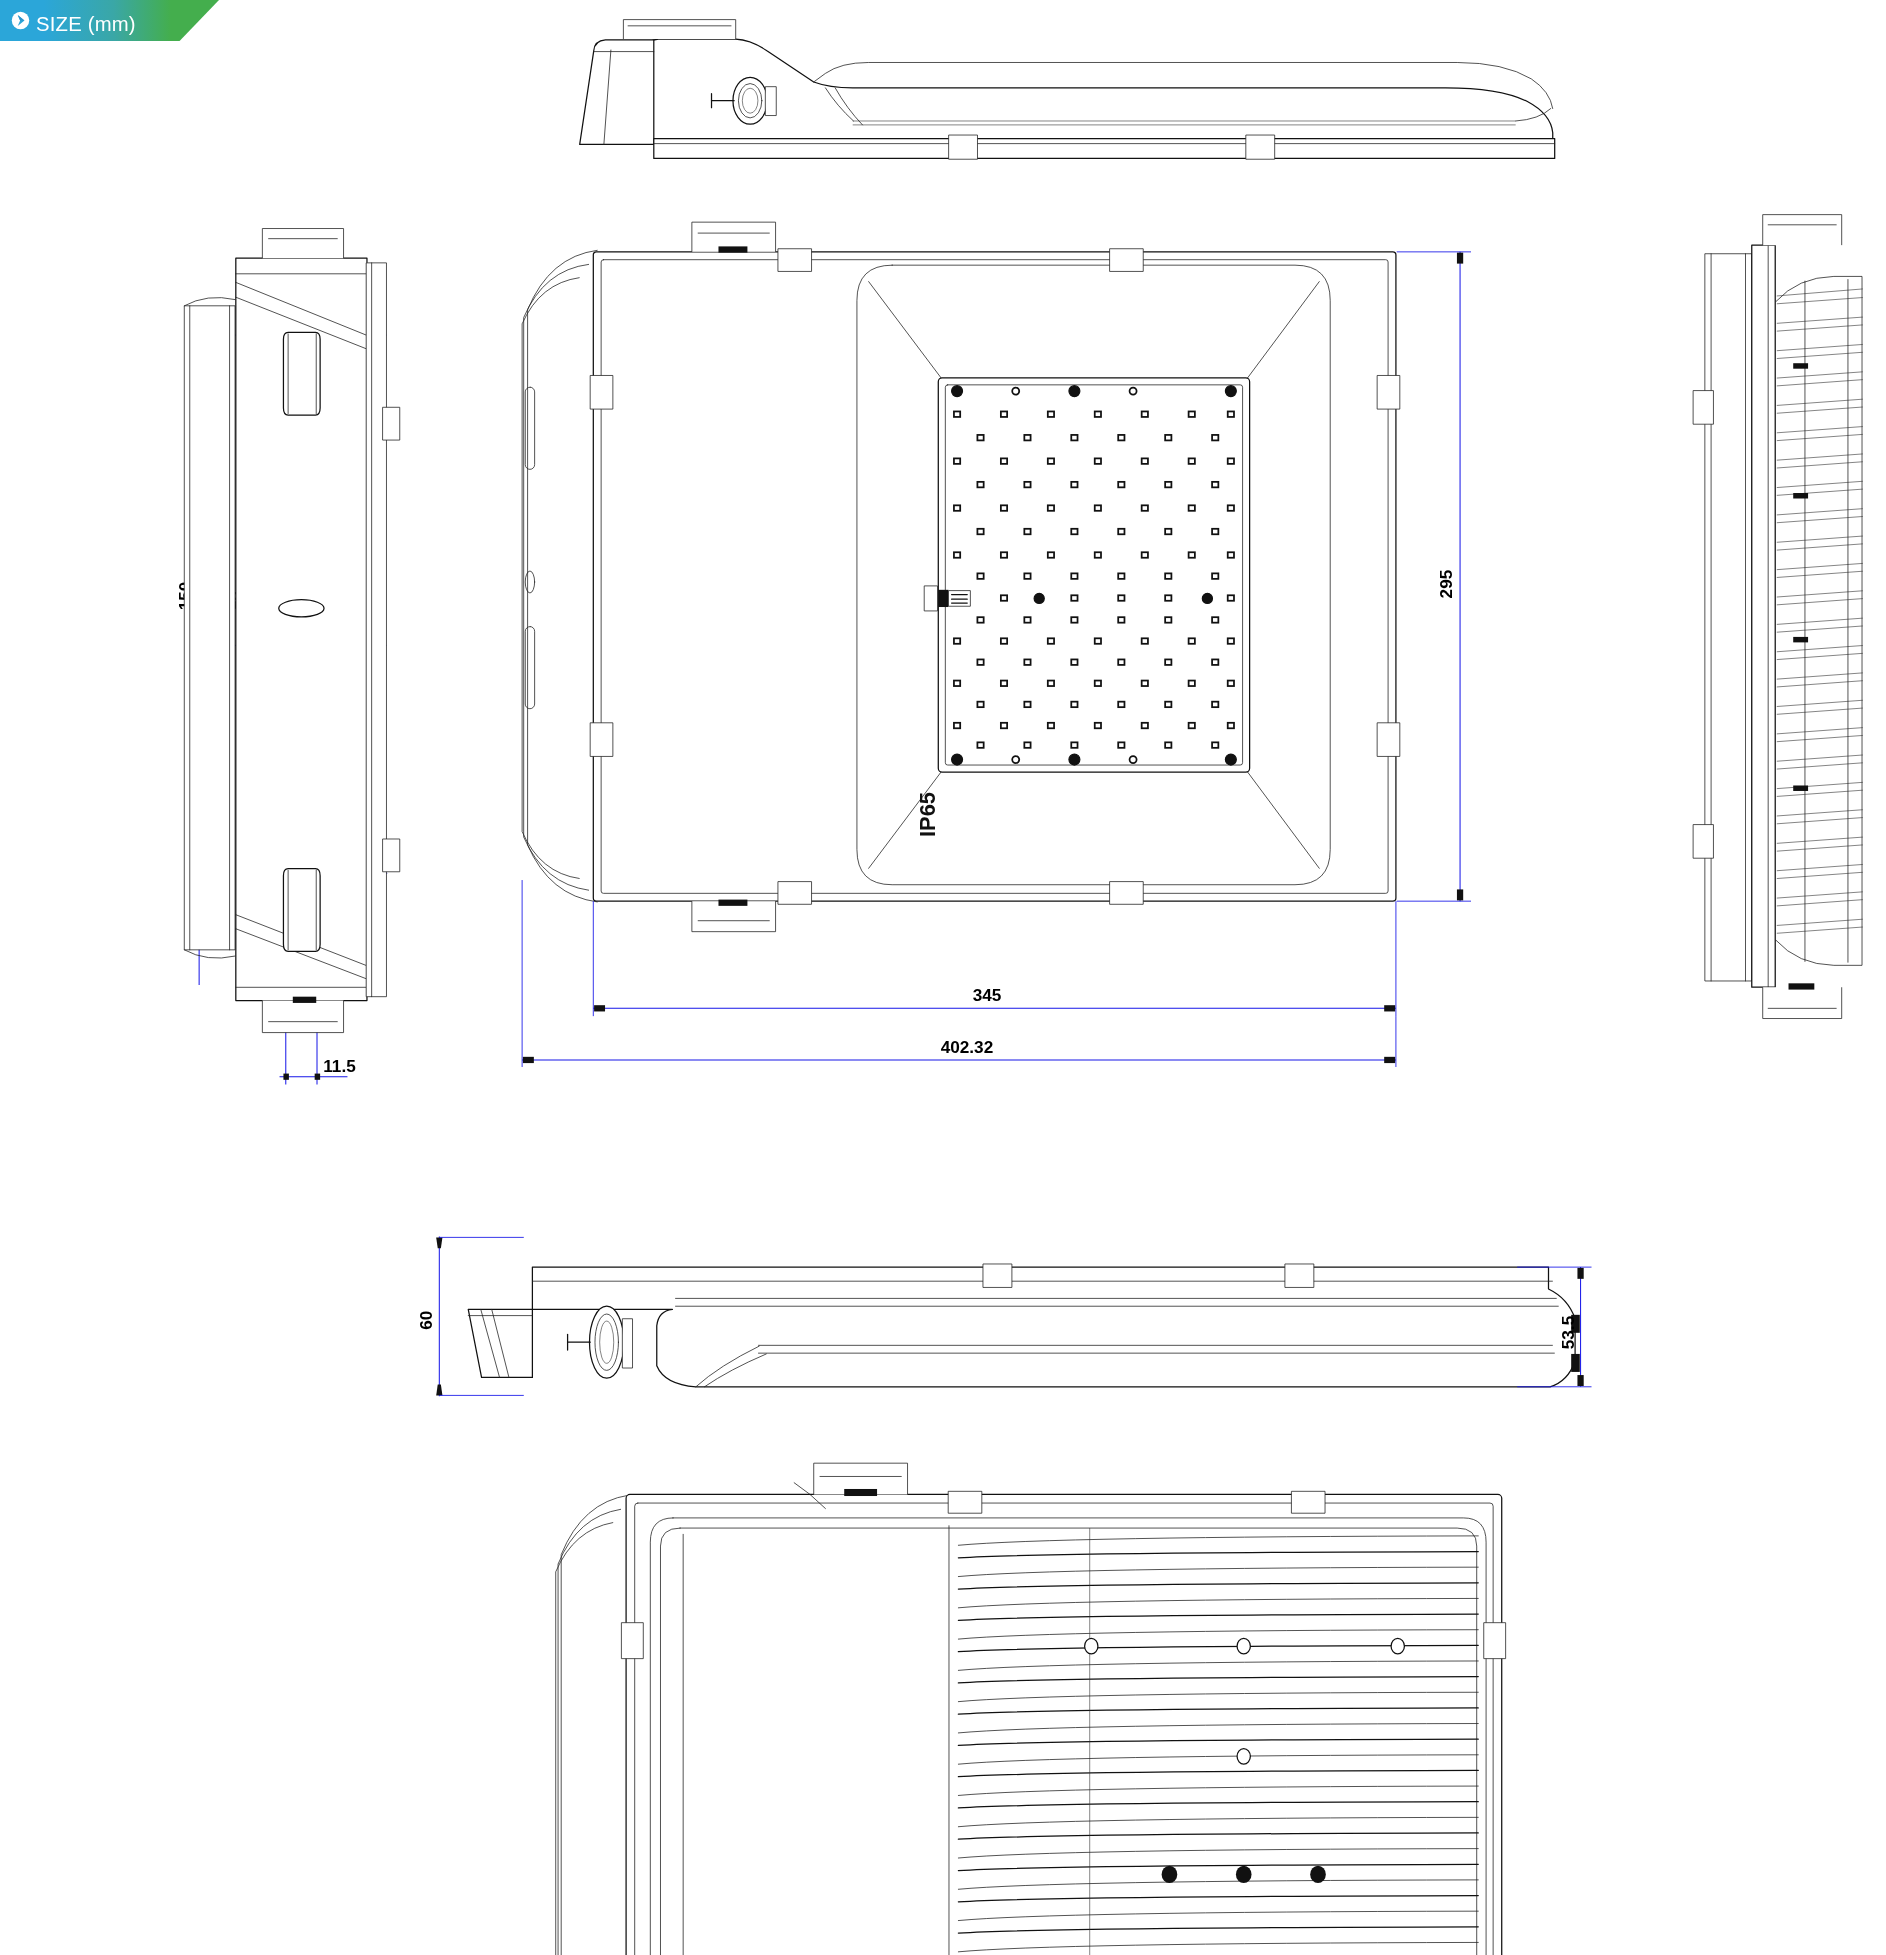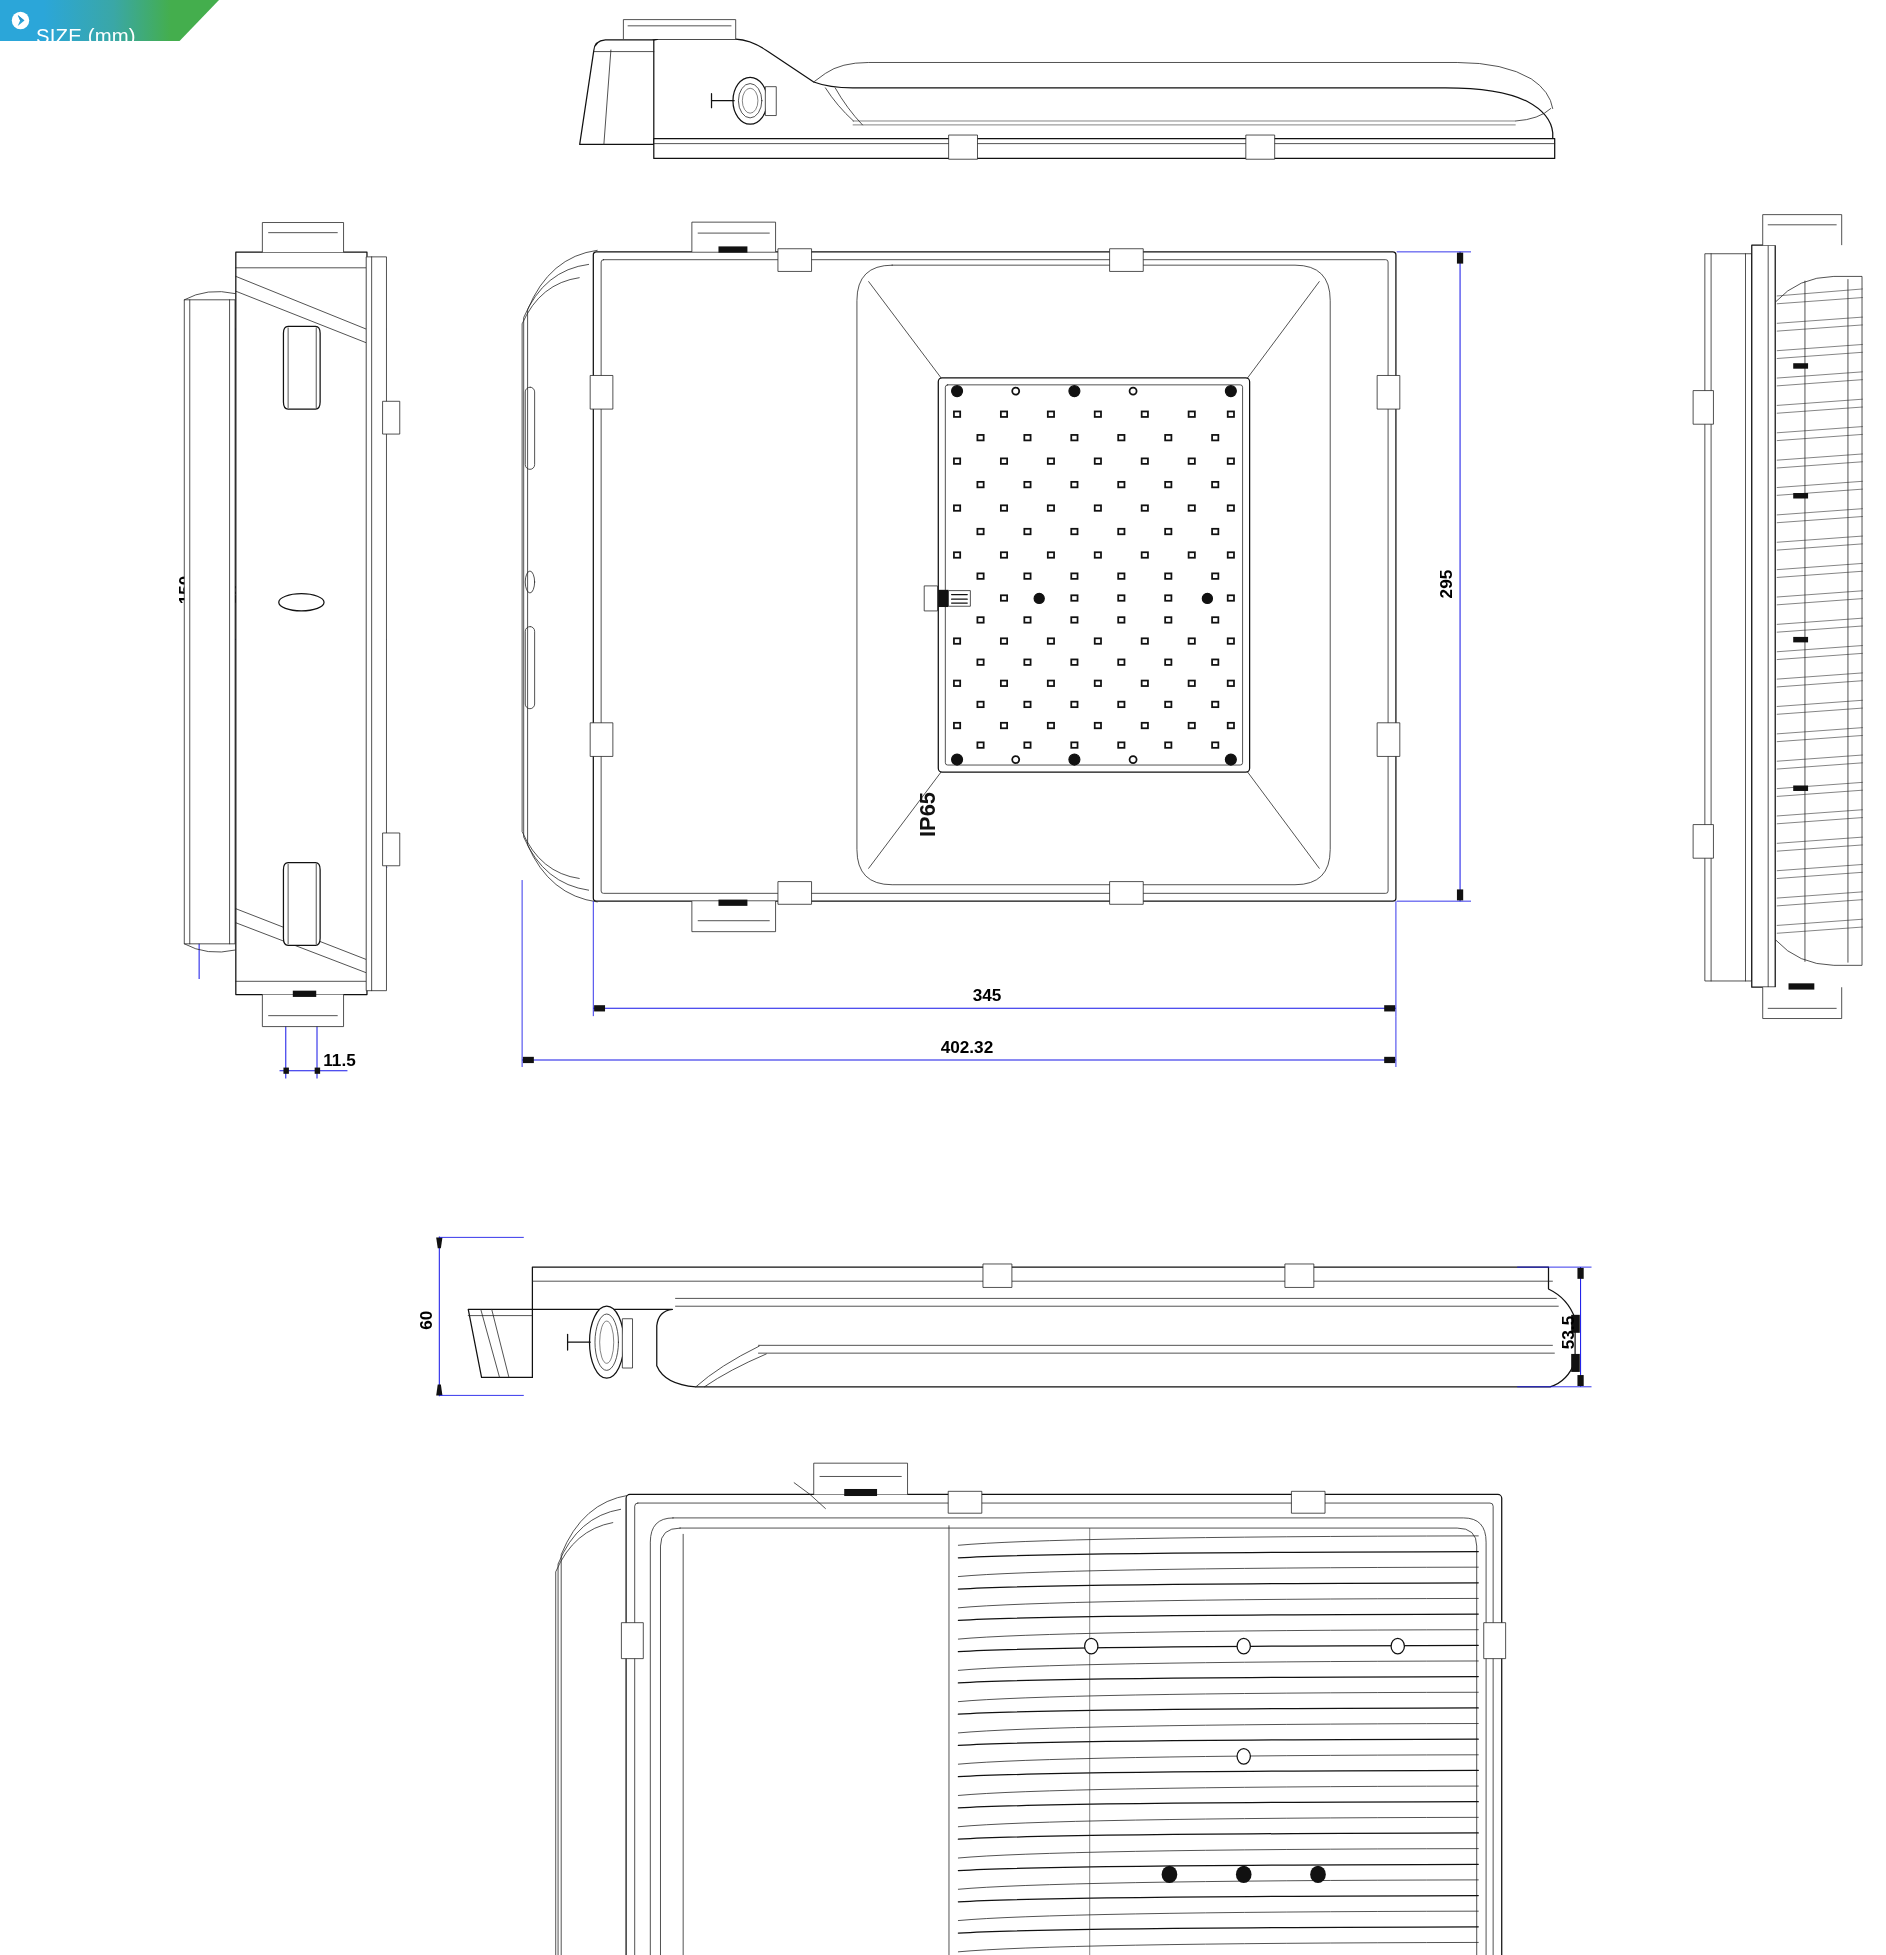--- a/index.html
+++ b/index.html
@@ -8,21 +8,21 @@
 
   
   #banner{position:absolute;left:0;top:0;width:219px;height:41px;}
   #banner .shape{
     position:absolute;inset:0;
     background:linear-gradient(90deg,#2ba6d9 0%,#2ba6d9 20%,#3aa7a6 52%,#44ae4d 78%,#44ae4d 100%);
     clip-path:polygon(0 0, 100% 0, 82% 100%, 0 100%);
   }
   #banner .ico{position:absolute;left:11px;top:11px;width:19px;height:19px;}
   #banner .txt{
-    position:absolute;left:36px;top:16px;height:56px;line-height:41px;
+    position:absolute;left:36px;top:4px;height:56px;line-height:41px;
     color:#fff;font-size:20.3px;letter-spacing:0.2px;white-space:nowrap;
   }
 
   
   .view{position:absolute;}
   .view svg{display:block;overflow:visible;}
   .ln{fill:none;stroke:#111;stroke-width:3.2;stroke-linejoin:round;stroke-linecap:round;}
   .ln-t{fill:none;stroke:#222;stroke-width:2.0;stroke-linejoin:round;stroke-linecap:round;}
   .ln-h{fill:none;stroke:#2f2f2f;stroke-width:1.5;}
   .fillw{fill:#fff;stroke:#111;stroke-width:3.2;stroke-linejoin:round;}
@@ -85,21 +85,21 @@
       <rect class="fillw-t" x="636" y="212" width="28" height="74"></rect>
 
       <path class="ln" d="M498,248 L556,248"></path>
       <path class="ln" d="M498,230 L498,266"></path>
 
       <path class="fillw-t" d="M272,90 L272,40 L560,40 L560,90"></path>
       <path class="ln-t" d="M284,56 L548,56"></path>
     </svg>
   </div>
 
-  <div class="view" style="left:164px;top:209px;">
+  <div class="view" style="left:164px;top:215px;">
     <svg width="242" height="892" viewBox="0 0 620 2280">
 
       <g>
         <path class="dimx" d="M55,305 L570,305"></path>
         <path class="dimx" d="M55,1100 L570,1100"></path>
         <path class="dim" d="M90,290 L90,1970"></path>
         <polygon class="tick" points="82,306 98,306 94,334 86,334"></polygon>
         <text class="dimtxt" x="70" y="1010" transform="rotate(-90 70 1010)">150</text>
       </g>
 

